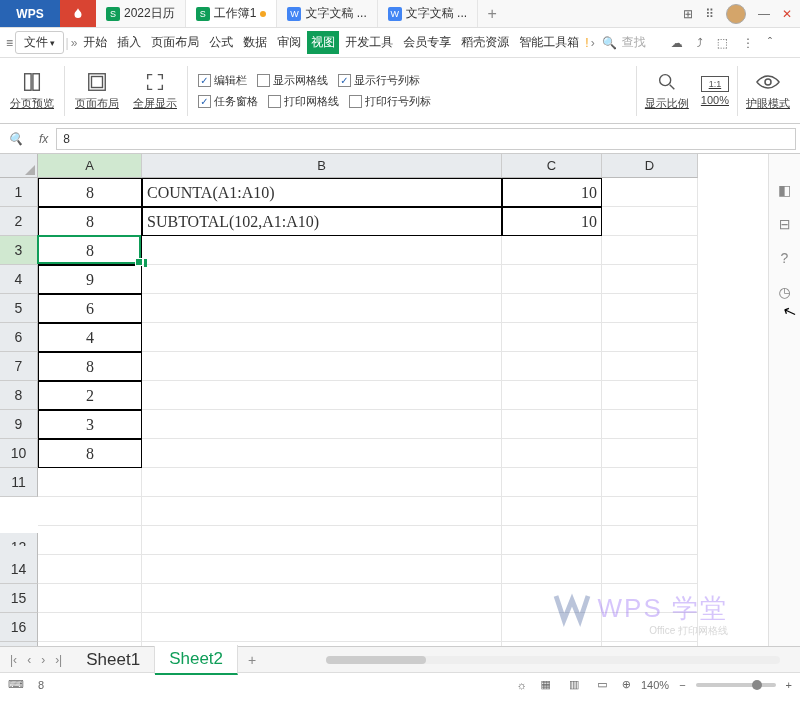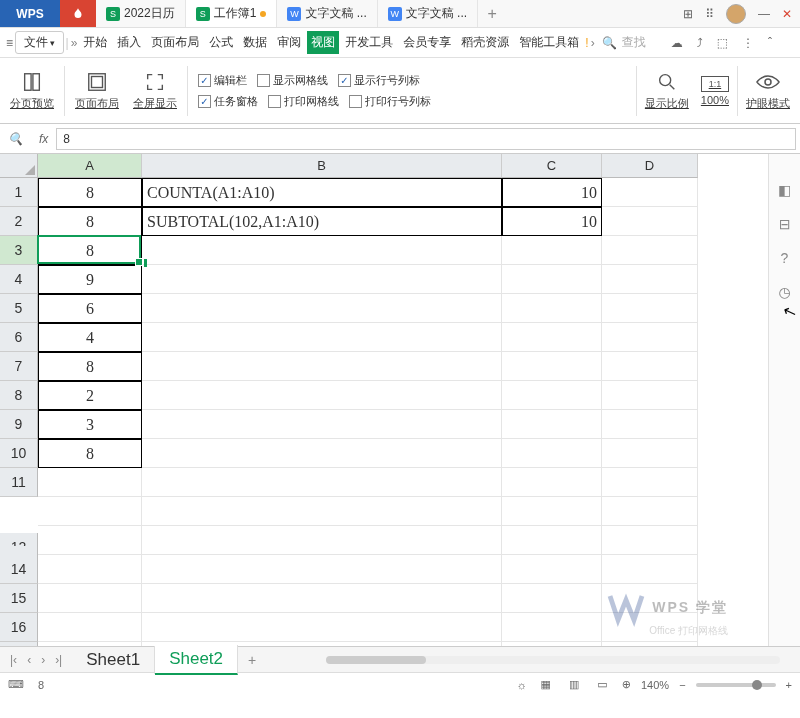--- a/index.html
+++ b/index.html
@@ -65,21 +65,21 @@
 .cell.bordered { border:1px solid #000; }
 .cell.center { justify-content:center; }
 .cell.right { justify-content:flex-end; }
 .selection { position:absolute; border:2px solid #0f9d58; pointer-events:none; }
 .selection::after { content:""; position:absolute; right:-4px; bottom:-4px; width:6px; height:6px; background:#0f9d58; border:1px solid #fff; }
 .mini-marker { position:absolute; width:3px; height:8px; background:#0f9d58; }
 
 
 .watermark { position:absolute; right:40px; bottom:18px; display:flex; align-items:center; gap:6px; opacity:0.35; pointer-events:none; }
 .wm-logo { width:40px; height:40px; }
-.wm-text { font-size:14px; font-weight:bold; color:#404040; letter-spacing:2px; }
+.wm-text { font-size:26px; font-weight:normal; color:#8b5cf6; letter-spacing:2px; }
 .wm-sub { font-size:10px; color:#999; position:absolute; right:40px; bottom:8px; opacity:0.4; }
 
 
 .sheet-tabs { height:26px; display:flex; align-items:center; border-top:1px solid #ccc; background:#f5f5f5; }
 .nav-arrows { display:flex; gap:2px; padding:0 6px; color:#888; }
 .nav-arrow { padding:2px 4px; cursor:pointer; }
 .sheet-tab { padding:4px 14px; border-right:1px solid #ddd; cursor:pointer; font-size:17px; }
 .sheet-tab.active { background:#fff; color:#0f9d58; border-bottom:2px solid #0f9d58; }
 .add-sheet { padding:4px 10px; color:#888; cursor:pointer; font-size:14px; }
 .hscroll { flex:1; margin:0 20px 0 60px; height:14px; position:relative; }

